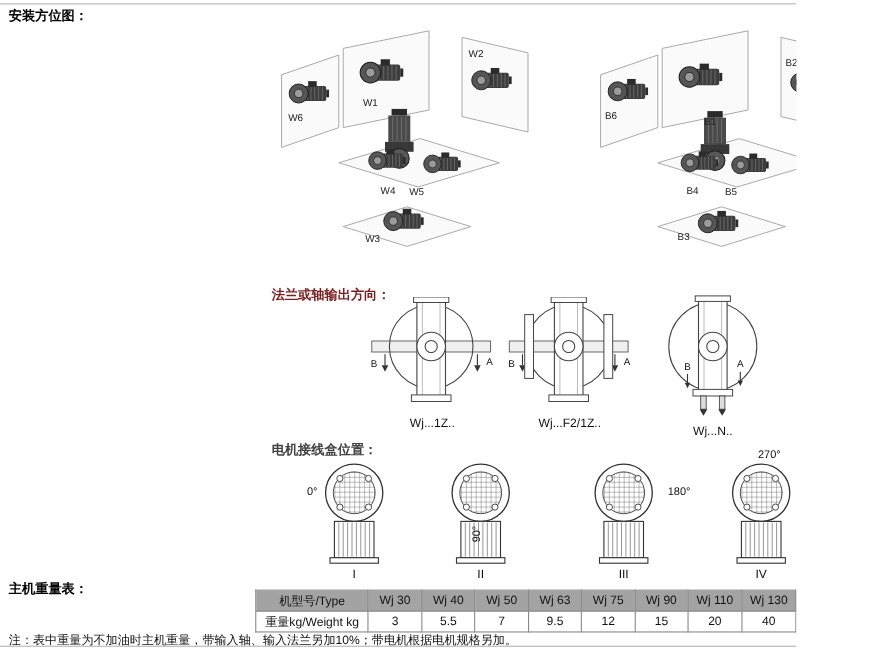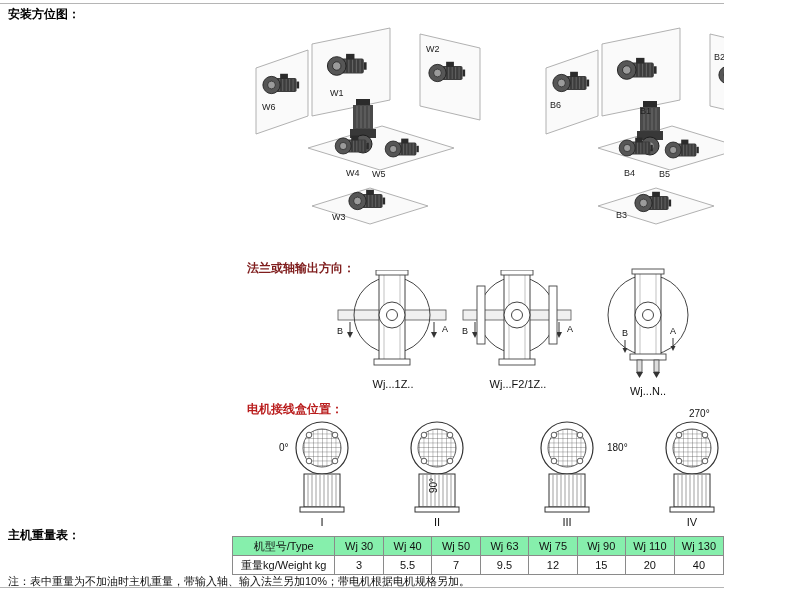--- a/index.html
+++ b/index.html
@@ -5,21 +5,21 @@
   *{margin:0;padding:0;box-sizing:border-box;}
   html,body{background:#fff;}
   body{font-family:"Liberation Sans","DejaVu Sans",sans-serif;}
   .page{position:relative;width:724px;height:589px;background:#fff;overflow:hidden;color:#111;}
   .rule{position:absolute;left:0;width:100%;height:1px;background:#b5b5b5;}
   .rule.top{top:3px;}
   .rule.bottom{top:587px;}
   .title{position:absolute;font-size:12px;font-weight:bold;white-space:nowrap;}
   .mounting-title{left:8px;top:6px;color:#000;}
   .flange-title{left:247px;top:260px;color:#7f1d1d;}
-  .terminal-title{left:247px;top:401px;color:#b91c1c;}
+  .terminal-title{left:247px;top:401px;color:#404040;}
   .weight-title{left:8px;top:527px;color:#000;}
   .cluster{position:absolute;}
   .cluster-left{left:250px;top:20px;}
   .cluster-right{left:540px;top:20px;}
   .cluster text{font-size:9px;fill:#222;font-family:inherit;}
   .fd{position:absolute;width:126px;text-align:center;}
   .fd1{left:330px;top:270px;}
   .fd2{left:455px;top:270px;}
   .fd3{left:585px;top:266px;}
   .fd .caption{font-size:11px;color:#111;margin-top:2px;}
@@ -32,21 +32,21 @@
   .angle{position:absolute;font-size:10px;color:#111;white-space:nowrap;}
   .a1{left:2px;top:22px;}
   .a2{left:34px;top:60px;transform:rotate(-90deg);transform-origin:center;}
   .a3{left:57px;top:22px;margin-left:28px;}
   .a4{left:42px;top:-12px;}
   .numeral{position:absolute;top:96px;left:0;width:100%;text-align:center;font-size:11px;color:#111;}
   .weight-table{position:absolute;left:232px;top:536px;border-collapse:collapse;font-size:11px;}
   .weight-table td{border:1px solid #8a8a8a;height:19px;text-align:center;padding:0 2px;color:#111;}
   .weight-table td.hdr{width:110px;}
   .weight-table td.c{width:53px;}
-  .weight-table tr.head td{background:#86efac;}
+  .weight-table tr.head td{background:#a3a3a3;}
   .note{position:absolute;left:8px;top:574px;font-size:11px;color:#111;white-space:nowrap;}
 </style>
 </head>
 <body>
 
 <div class="page">
 
   <svg width="0" height="0" style="position:absolute">
     <defs>
       <symbol id="m-motor" viewBox="0 0 44 30">

